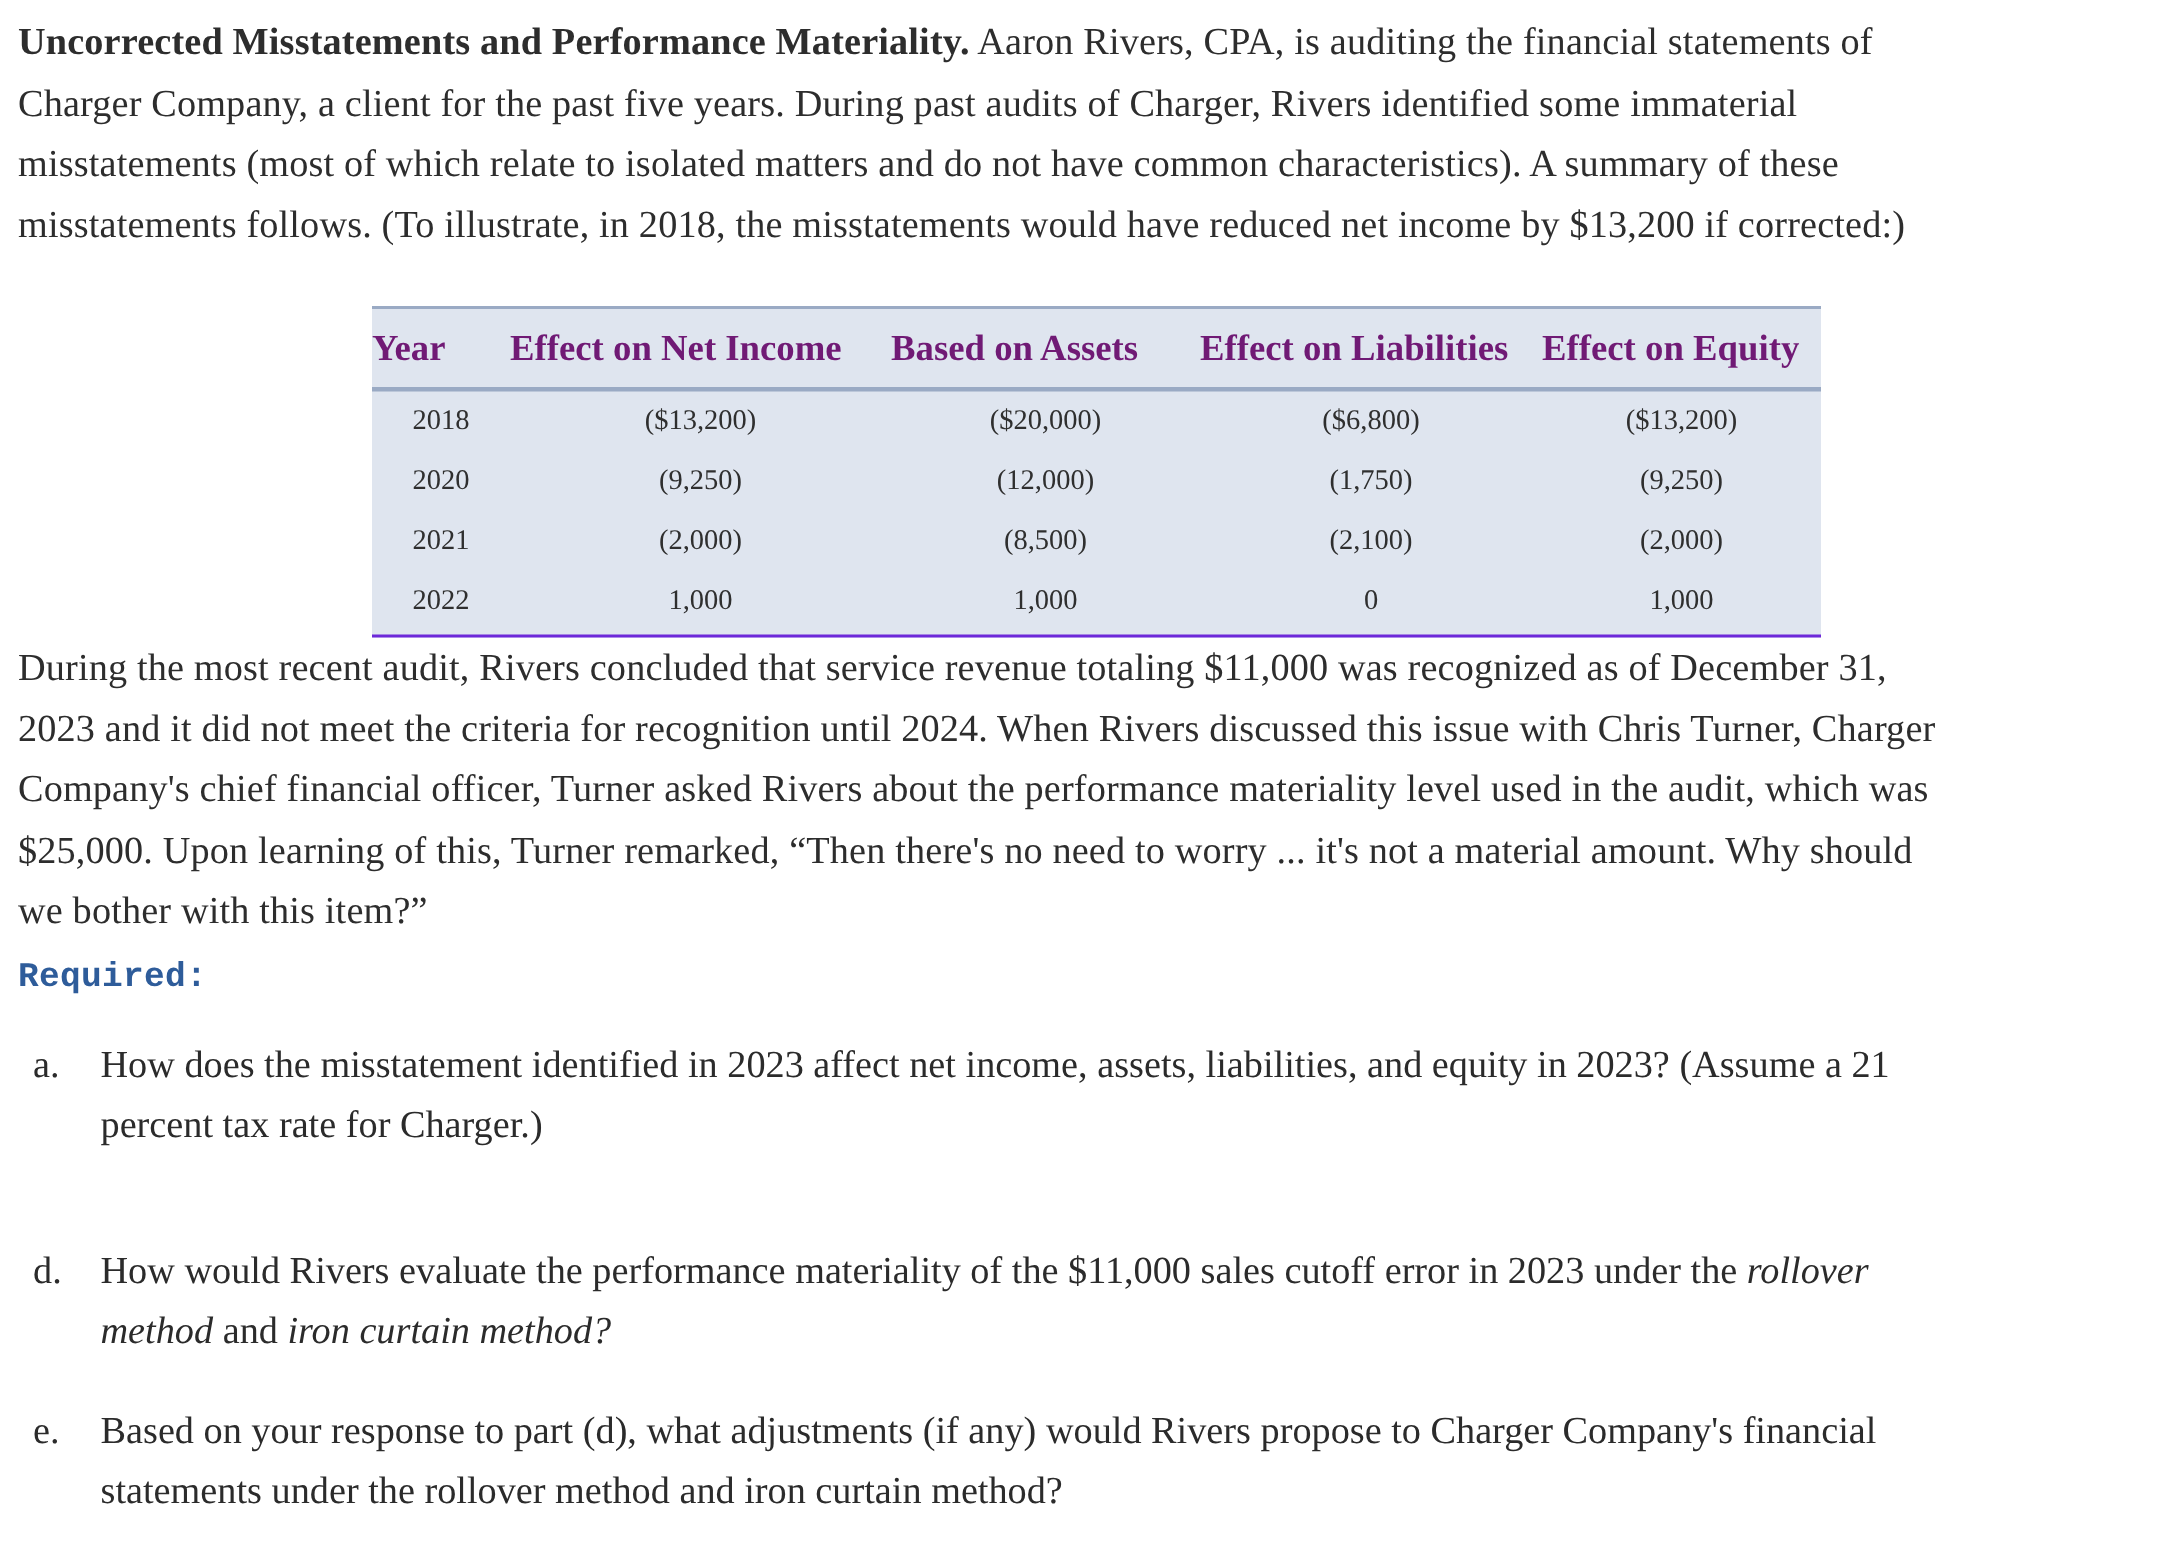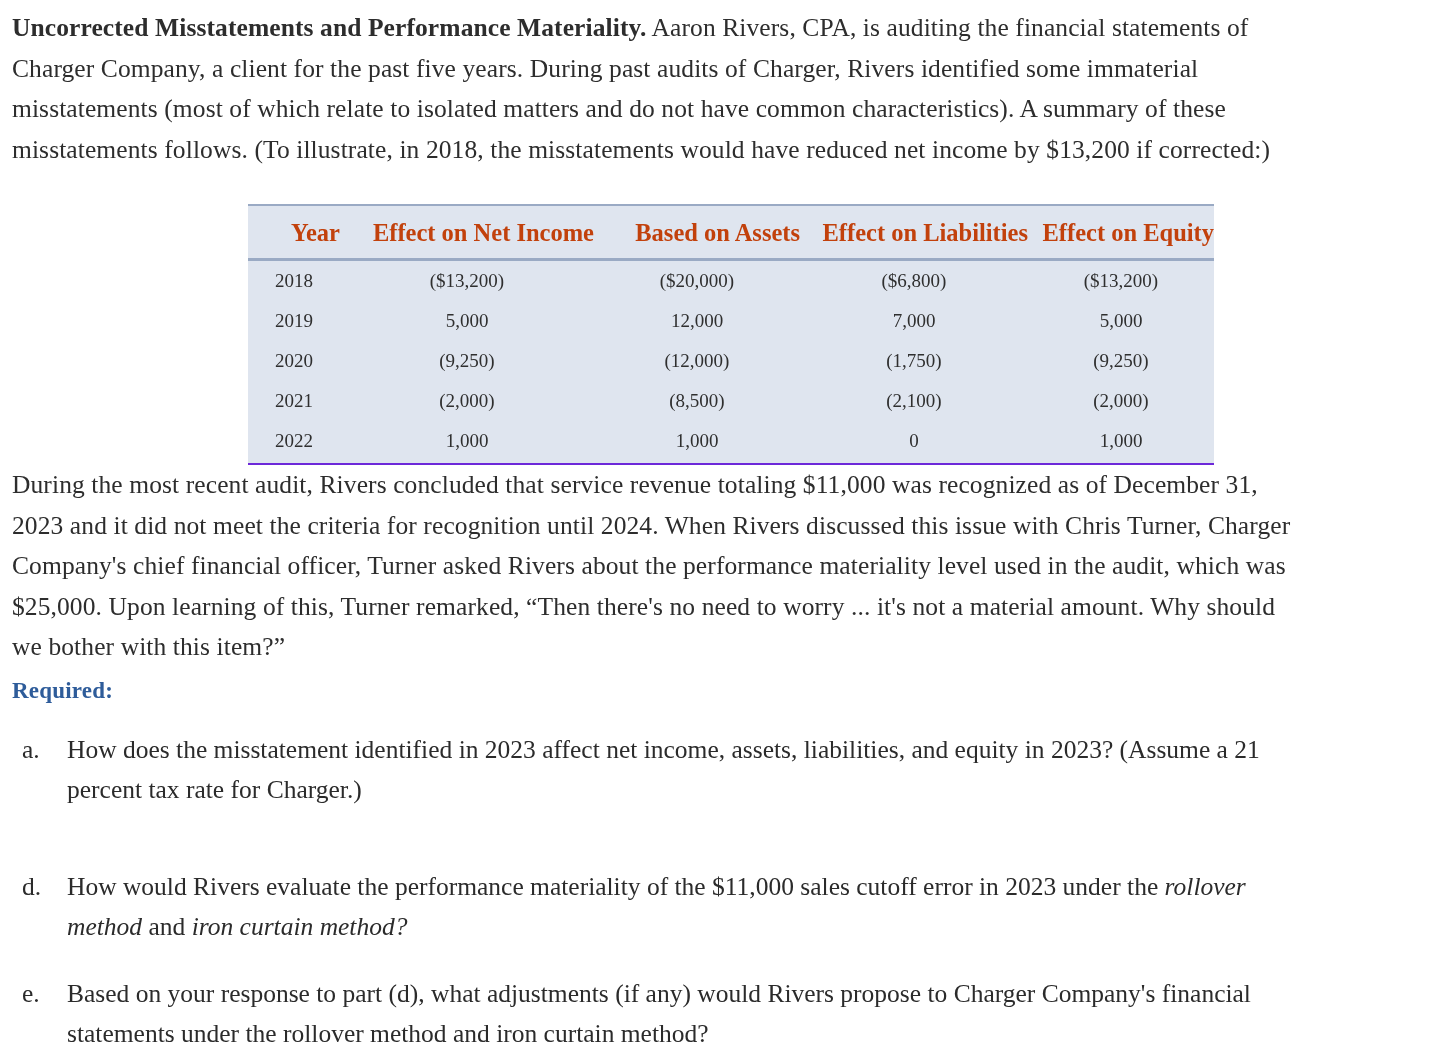--- a/index.html
+++ b/index.html
@@ -45,23 +45,23 @@
     margin-left: 236px;
     border-collapse: collapse;
     background: #dfe5ef;
     width: 956px;
     table-layout: fixed;
     box-shadow: 0 0 0 0 transparent;
   }
   table.misstatements thead th {
     font-size: 24.5px;
     font-weight: bold;
-    color: #c2410c;
+    color: #701a75;
     padding: 13px 0 11px 0;
-    text-align: right;
+    text-align: left;
     border-top: 2px solid #9aaac4;
     border-bottom: 3px solid #9aaac4;
     white-space: nowrap;
   }
   table.misstatements tbody td {
     font-size: 19px;
     text-align: center;
     padding: 9px 0 9px 0;
     color: #2f2f2f;
     white-space: nowrap;
@@ -76,21 +76,21 @@
   th.col-li,   td.col-li   { width: 228px; }
   th.col-eq,   td.col-eq   { width: 186px; }
 
   
   .after-table {
     margin-top: 24px;
     padding-right: 14px;
   }
   .required-heading {
     margin: 10px 0 0 0;
-    font-family: Liberation Serif, serif;
+    font-family: Liberation Mono, monospace;
     font-size: 23px;
     font-weight: bold;
     color: #2e5c9a;
     letter-spacing: 0.2px;
   }
   ol.required-list {
     list-style: none;
     margin: 0;
     padding: 0;
   }
@@ -137,27 +137,20 @@
       </thead>
       <tbody>
         <tr>
           <td class="col-year">2018</td>
           <td class="col-ni">($13,200)</td>
           <td class="col-as">($20,000)</td>
           <td class="col-li">($6,800)</td>
           <td class="col-eq">($13,200)</td>
         </tr>
         <tr>
-          <td class="col-year">2019</td>
-          <td class="col-ni">5,000</td>
-          <td class="col-as">12,000</td>
-          <td class="col-li">7,000</td>
-          <td class="col-eq">5,000</td>
-        </tr>
-        <tr>
           <td class="col-year">2020</td>
           <td class="col-ni">(9,250)</td>
           <td class="col-as">(12,000)</td>
           <td class="col-li">(1,750)</td>
           <td class="col-eq">(9,250)</td>
         </tr>
         <tr>
           <td class="col-year">2021</td>
           <td class="col-ni">(2,000)</td>
           <td class="col-as">(8,500)</td>

